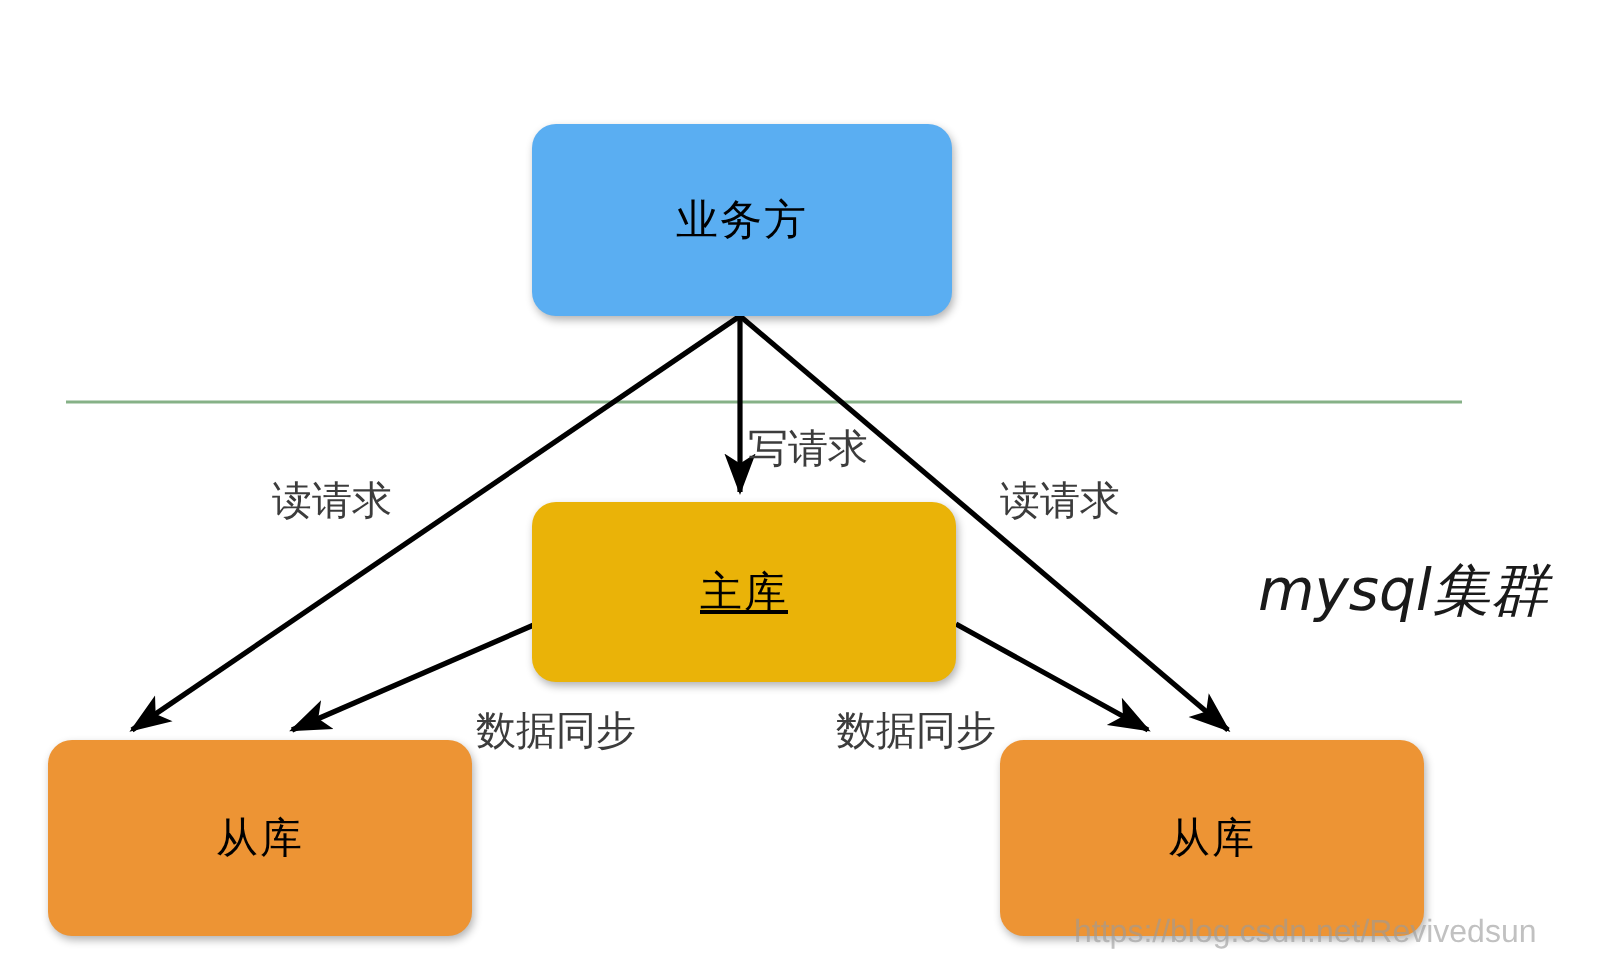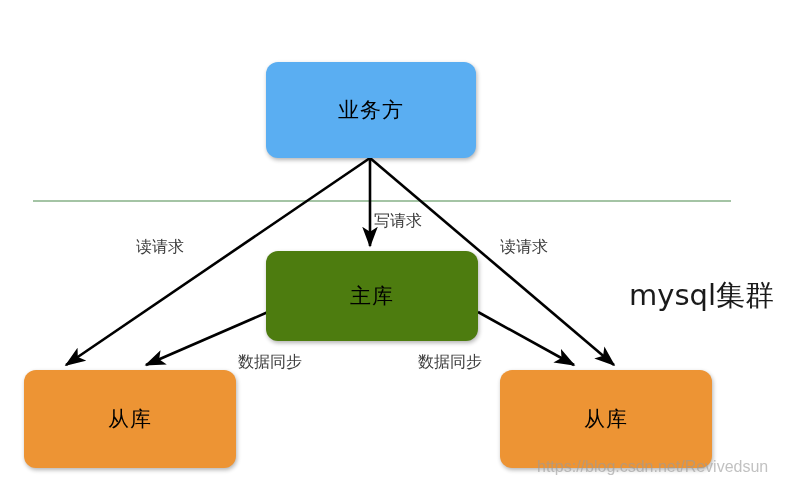--- a/index.html
+++ b/index.html
@@ -47,57 +47,59 @@
     top: 62px;
     width: 210px;
     height: 96px;
     background: #5aaef2;
   }
   .node-master {
     left: 266px;
     top: 251px;
     width: 212px;
     height: 90px;
-    background: #4d7c0f;
+    background: #eab308;
+    text-decoration: underline;
   }
   .node-slave-left {
     left: 24px;
     top: 370px;
     width: 212px;
     height: 98px;
     background: #ed9434;
   }
   .node-slave-right {
     left: 500px;
     top: 370px;
     width: 212px;
     height: 98px;
     background: #ed9434;
   }
   .edge-label {
     position: absolute;
-    font-size: 16px;
+    font-size: 20px;
     color: #3c3c3c;
     white-space: nowrap;
     font-family: "DejaVu Sans", "Liberation Sans", sans-serif;
   }
   .lbl-read-left   { left: 136px; top: 237px; }
   .lbl-write       { left: 374px; top: 211px; }
   .lbl-read-right  { left: 500px; top: 237px; }
   .lbl-sync-left   { left: 238px; top: 352px; }
   .lbl-sync-right  { left: 418px; top: 352px; }
 
   .cluster-label {
     position: absolute;
     left: 629px;
     top: 276px;
     font-size: 29px;
     color: #1a1a1a;
     white-space: nowrap;
     font-family: "DejaVu Sans", "Liberation Sans", sans-serif;
+    font-style: italic;
   }
   .watermark {
     position: absolute;
     left: 537px;
     top: 458px;
     font-size: 16px;
     color: rgba(155,155,155,0.62);
     white-space: nowrap;
     font-family: "Liberation Sans", "DejaVu Sans", sans-serif;
   }

